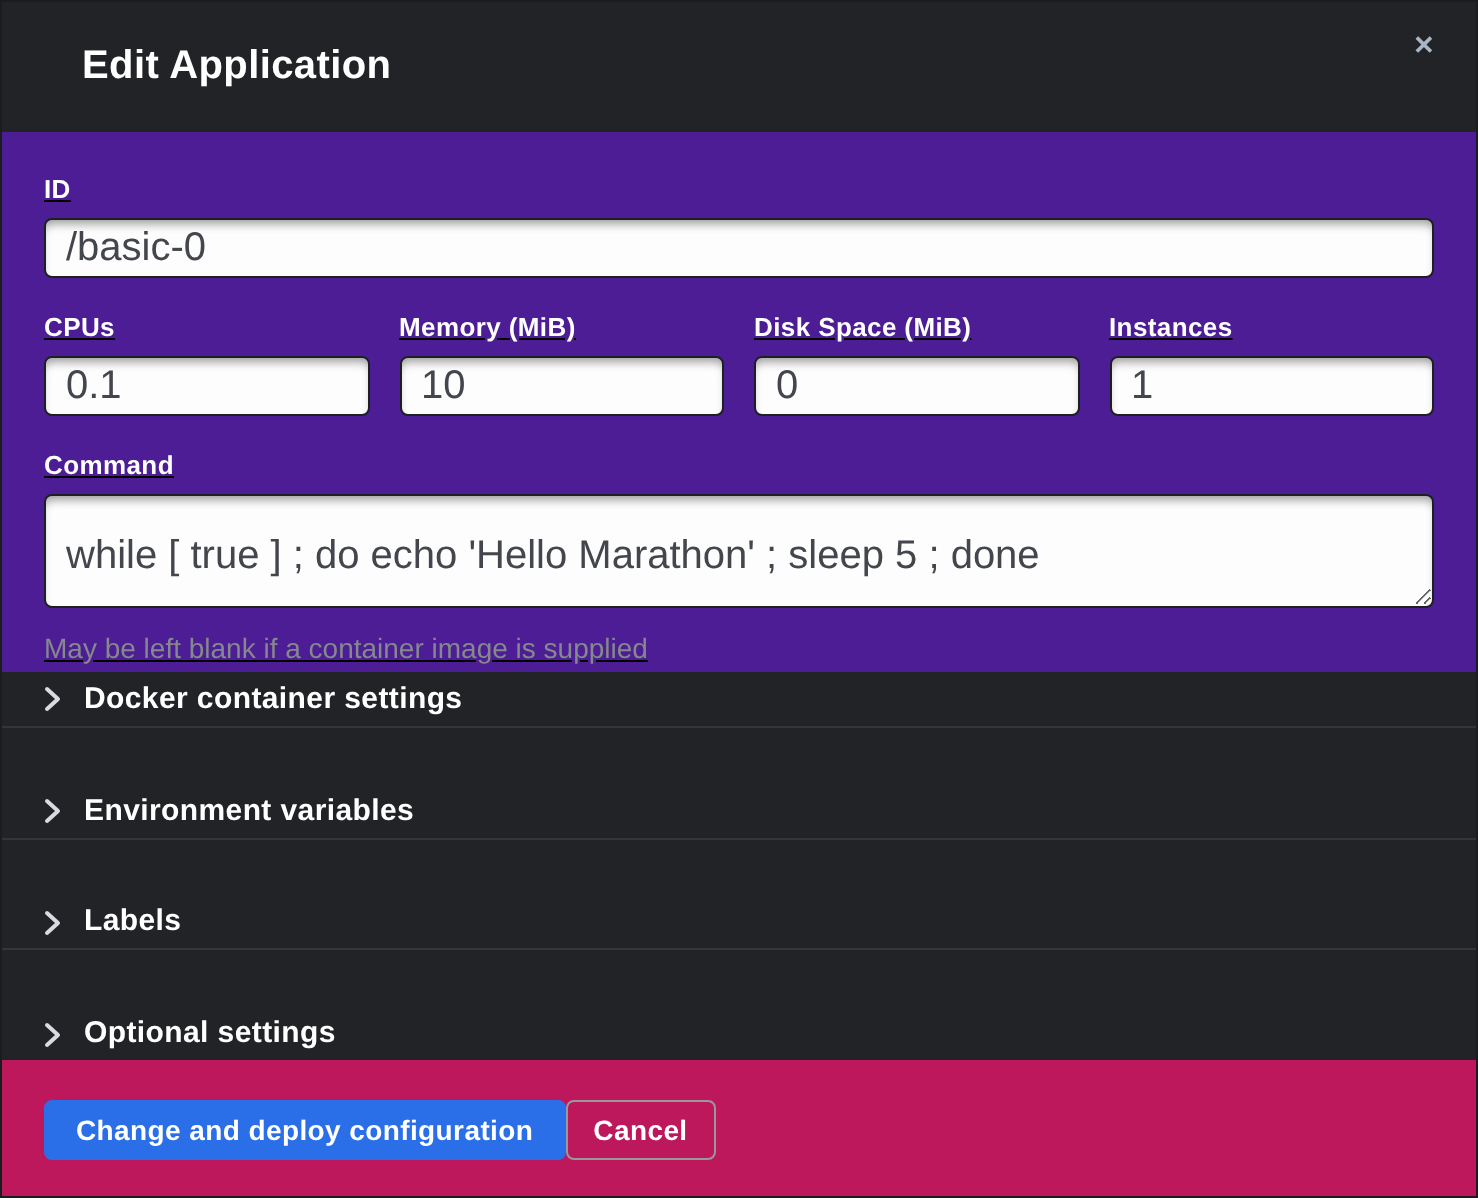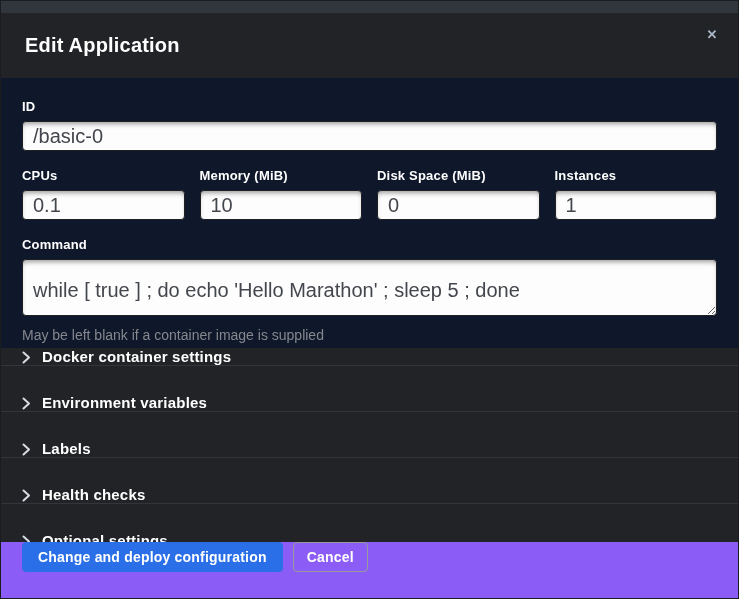--- a/index.html
+++ b/index.html
@@ -12,39 +12,39 @@
     border: 1px solid #1b1c1f;
     display: flex; flex-direction: column;
     overflow: hidden;
   }
 
   
   .modal-header {
     height: 65px; flex: 0 0 65px;
     background: #222327;
     display: flex; align-items: center;
-    padding: 0 24px;
+    padding: 0 40px;
     position: relative;
-    margin-top: 12px;
   }
   .modal-title {
     color: #ffffff; font-size: 20px; font-weight: 700; letter-spacing: 0.2px;
   }
   .close-btn {
     position: absolute; top: 13px; right: 17px;
     color: #a9b6c6; font-size: 13px; font-weight: 700;
     width: 18px; height: 18px; line-height: 18px; text-align: center;
     cursor: pointer; user-select: none;
   }
 
   
   .modal-body {
     height: 270px; flex: 0 0 270px;
-    background: #0f172a;
+    background: #4c1d95;
     padding: 21px 21px 0 21px;
+    text-decoration: underline;
   }
   .field-label {
     display: block;
     color: #ffffff; font-size: 13px; font-weight: 700;
     margin-bottom: 7px; letter-spacing: 0.2px;
   }
   .text-input, .text-area {
     width: 100%;
     background: #fdfdfd;
     border: 1px solid #1d1f23;
@@ -89,23 +89,23 @@
   }
   .section-row:last-child { border-bottom: none; }
   .chevron { display: inline-flex; margin-right: 11px; margin-top: 1px; }
   .section-label {
     color: #ffffff; font-size: 15px; font-weight: 700; letter-spacing: 0.2px;
   }
 
   
   .modal-footer {
     height: 70px; flex: 0 0 70px;
-    background: #8b5cf6;
-    display: flex; 
-    padding: 0 21px; gap: 10px;
+    background: #be185d;
+    display: flex; align-items: center;
+    padding: 0 21px; 
   }
   .btn {
     height: 30px;
     border-radius: 4px;
     font-family: "Liberation Sans", sans-serif;
     font-size: 14px; font-weight: 700;
     display: inline-flex; align-items: center; justify-content: center;
     cursor: pointer;
     letter-spacing: 0.2px;
   }
@@ -188,28 +188,20 @@
 
     <div class="section-row">
       <span class="chevron">
         <svg width="9" height="13" viewBox="0 0 9 13">
             <path d="M1.5 1.5 L7 6.5 L1.5 11.5" stroke="#d8dbe0" stroke-width="2" fill="none" stroke-linecap="round" stroke-linejoin="round"></path>
           </svg>
       </span>
       <span class="section-label">Labels</span>
     </div>
 
-    <div class="section-row">
-      <span class="chevron">
-        <svg width="9" height="13" viewBox="0 0 9 13">
-            <path d="M1.5 1.5 L7 6.5 L1.5 11.5" stroke="#d8dbe0" stroke-width="2" fill="none" stroke-linecap="round" stroke-linejoin="round"></path>
-          </svg>
-      </span>
-      <span class="section-label">Health checks</span>
-    </div>
 
     <div class="section-row">
       <span class="chevron">
         <svg width="9" height="13" viewBox="0 0 9 13">
             <path d="M1.5 1.5 L7 6.5 L1.5 11.5" stroke="#d8dbe0" stroke-width="2" fill="none" stroke-linecap="round" stroke-linejoin="round"></path>
           </svg>
       </span>
       <span class="section-label">Optional settings</span>
     </div>
 

